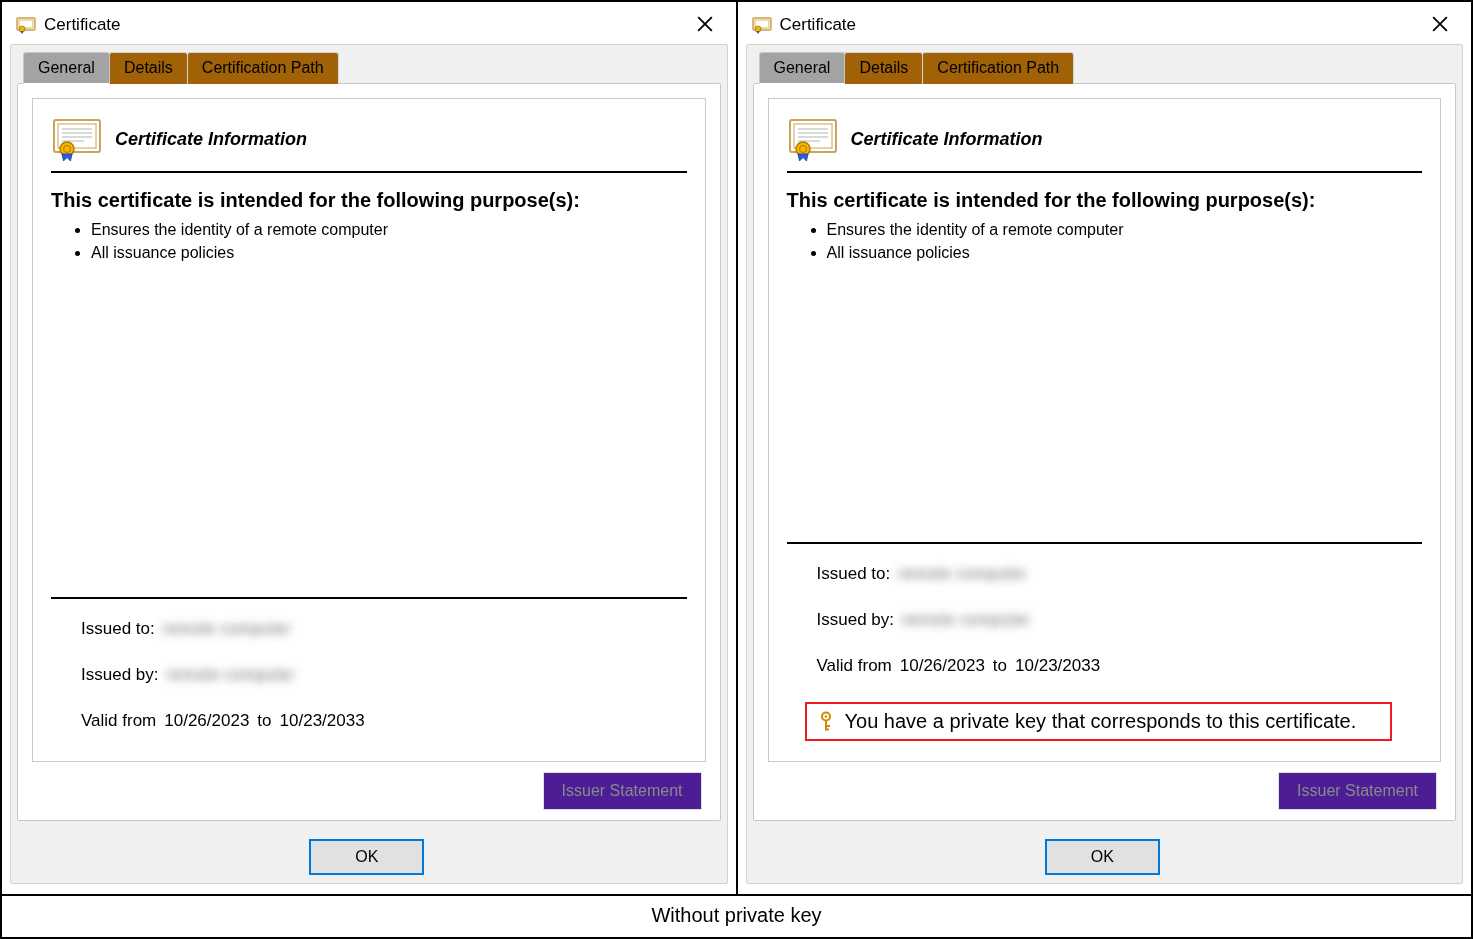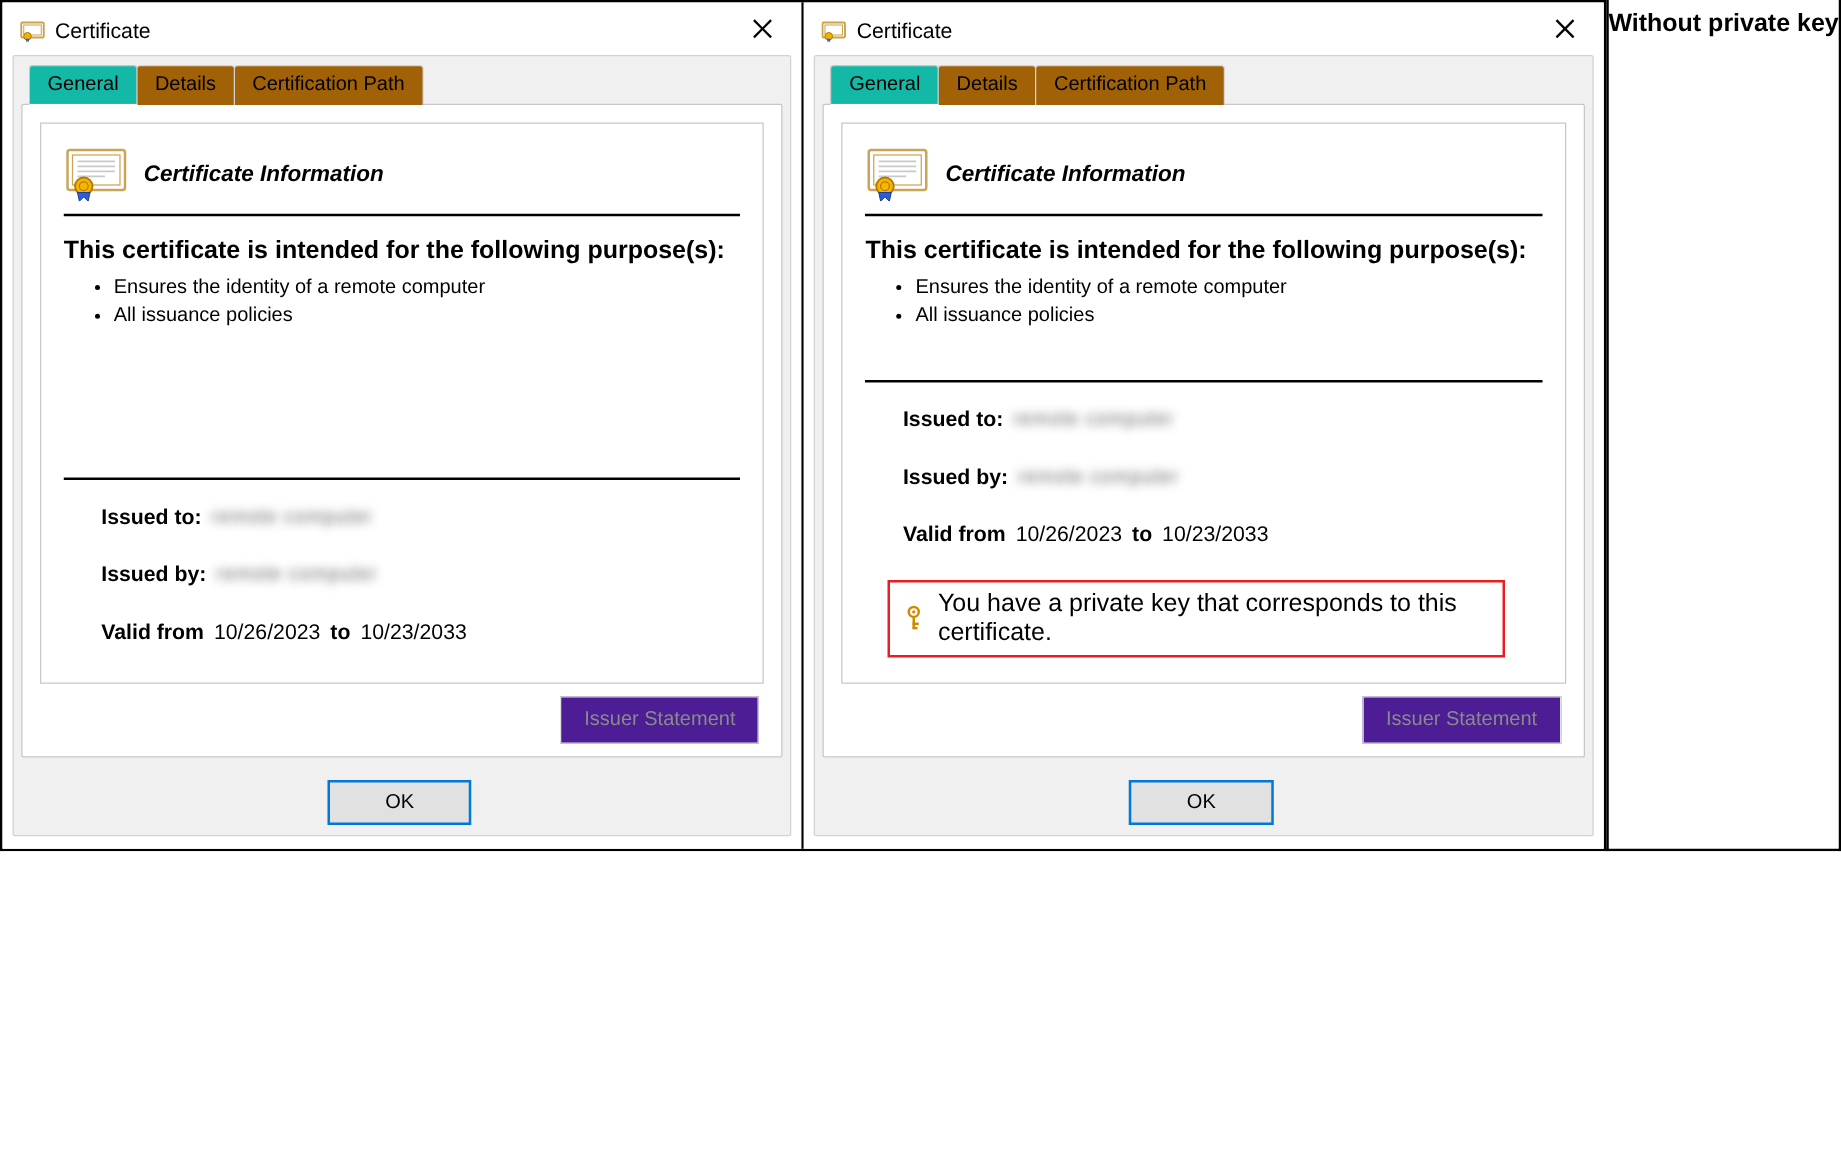--- a/index.html
+++ b/index.html
@@ -6,22 +6,23 @@
   body {
     margin: 0;
     padding: 0;
     font-family: "Segoe UI", Tahoma, sans-serif;
     font-size: 15px;
     background: #fff;
     color: #000;
   }
   .page {
     width: 1473px;
-    height: 681px;
-    display: flex;
+    height: 939px;
+    display: flex;
+    flex-direction: column;
   }
   .cols {
     display: flex;
     flex: 1;
     border: 2px solid #000;
   }
   .col {
     flex: 1;
     display: flex;
     flex-direction: column;
@@ -29,21 +30,21 @@
   }
   .col:last-child { border-right: none; }
   .captions {
     display: flex;
     border: 2px solid #000;
     border-top: none;
   }
   .caption {
     flex: 1;
     text-align: center;
-    font-weight: 700;
+    font-weight: 400;
     font-size: 20px;
     padding: 8px 0 10px 0;
     border-right: 2px solid #000;
   }
   .caption:last-child { border-right: none; }
 
   
   .window {
     display: flex;
     flex-direction: column;
@@ -99,21 +100,21 @@
     border: 1px solid #d4d4d4;
     border-bottom: none;
     margin-right: 0px;
     background: #a16207;
     border-radius: 3px 3px 0 0;
     cursor: pointer;
     position: relative;
     top: 1px;
   }
   .tab.active {
-    background: #14b8a6;
+    background: #a3a3a3;
     border-color: #c7c7c7;
     border-bottom: 1px solid #fff;
     z-index: 3;
   }
   .tab + .tab { margin-left: -1px; }
   .tabbody {
     flex: 1;
     background: #fff;
     border: 1px solid #c7c7c7;
     border-radius: 2px;
@@ -169,21 +170,21 @@
   .fields {
     padding: 0 30px 12px 30px;
   }
   .field-row {
     display: flex;
     align-items: center;
     margin-bottom: 26px;
     font-size: 17px;
   }
   .field-row:last-child { margin-bottom: 10px; }
-  .bold { font-weight: 700; }
+  .bold { font-weight: 400; }
   .mr { margin-right: 8px; }
   .blurred {
     color: transparent;
     text-shadow: 0 0 8px rgba(90,90,90,0.9);
     user-select: none;
     letter-spacing: 0.5px;
     font-size: 16px;
   }
   .pk-row {
     border: 2.5px solid #ec1c24;

